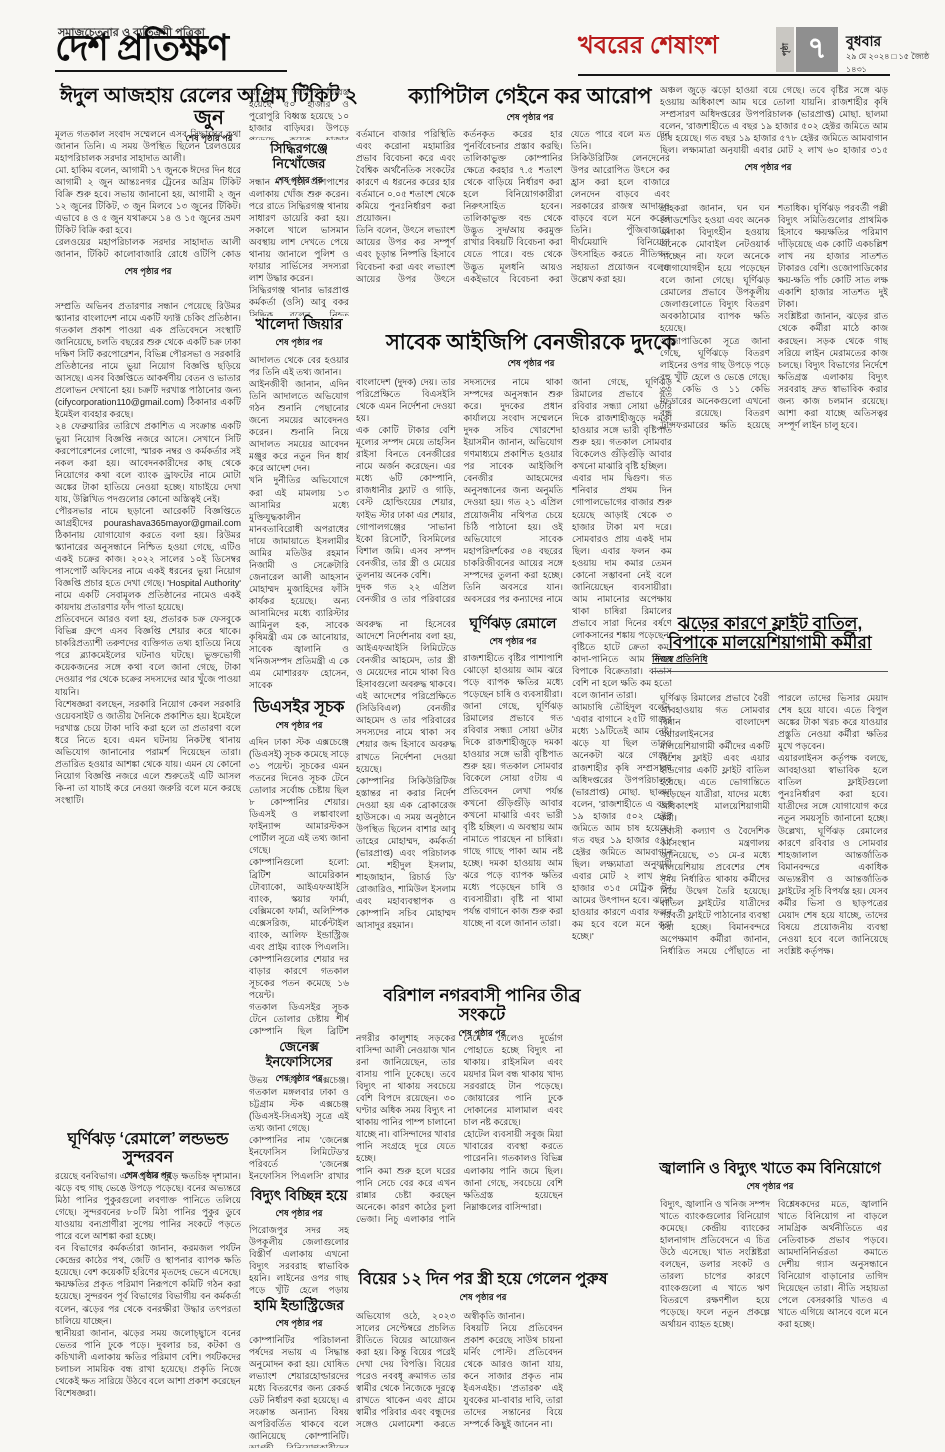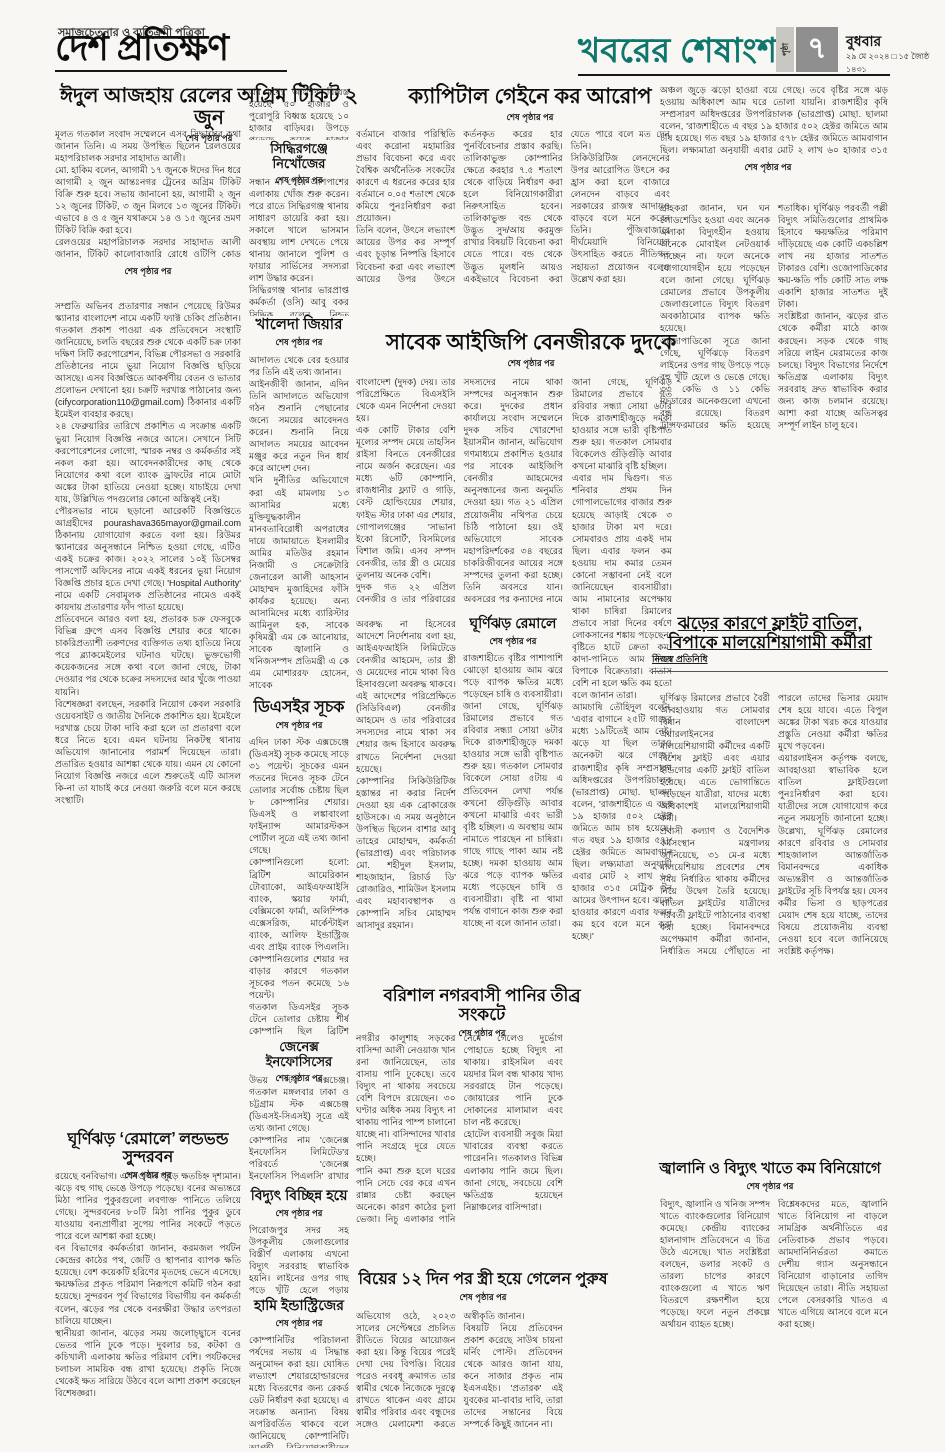--- a/index.html
+++ b/index.html
@@ -2,21 +2,21 @@
 <html><head>
 <meta charset="utf-8">
 <style>
   html,body{margin:0;padding:0;background:#d8d5ce;}
   .page{position:relative;width:945px;height:1452px;background:#f8f7f3;overflow:hidden;
         font-family:"Liberation Sans","DejaVu Sans",sans-serif;color:#1e1e1e;}
   
   .tagline{position:absolute;left:58px;top:24px;font-size:11px;font-weight:bold;color:#333;}
   .mast{position:absolute;left:55px;top:30px;font-size:36px;font-weight:800;letter-spacing:-1px;color:#0d0d0d;line-height:1;}
   .mast-rule{position:absolute;left:55px;top:70px;width:232px;height:2px;background:#161616;}
-  .section-title{position:absolute;left:578px;top:33px;font-size:34px;font-weight:800;color:#0f766e;line-height:1;}
+  .section-title{position:absolute;left:578px;top:33px;font-size:24px;font-weight:800;color:#b91c1c;line-height:1;}
   .plabel{position:absolute;left:776px;top:27px;width:18px;height:45px;background:#c9c7c2;display:flex;align-items:center;justify-content:center;}
   .plabel span{transform:rotate(-90deg);font-size:8px;font-weight:bold;color:#2a2a2a;white-space:nowrap;}
   .pnum{position:absolute;left:796px;top:27px;width:42px;height:45px;background:#8f8f8f;color:#ffffff;
         font-size:30px;font-weight:800;display:flex;align-items:center;justify-content:center;}
   .day{position:absolute;left:846px;top:30px;font-size:14px;font-weight:800;color:#111;}
   .dateline{position:absolute;left:846px;top:50px;font-size:8px;color:#222;}
   .head-rule{position:absolute;left:578px;top:74px;width:312px;height:2px;background:#161616;}
   
   .abs{position:absolute;}
   .hl{font-weight:800;text-align:center;line-height:1.12;color:#0e0e0e;margin:0;}

